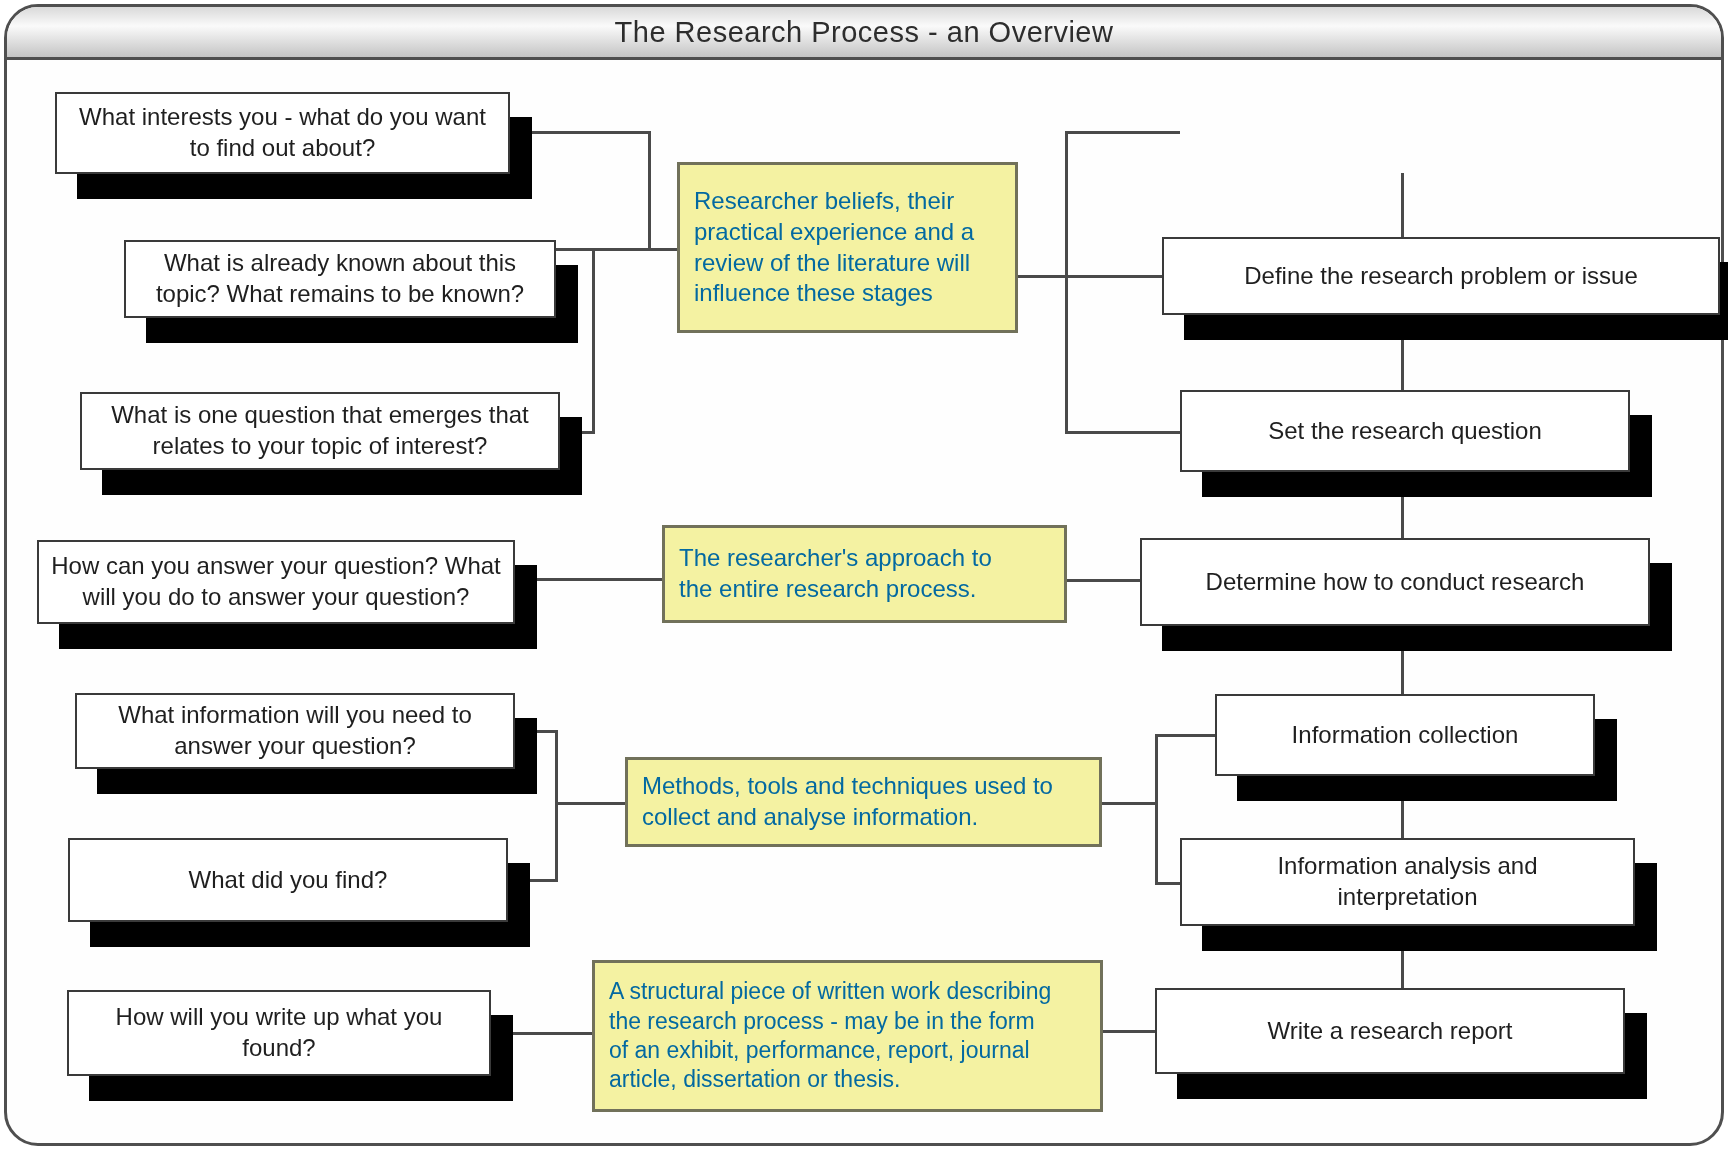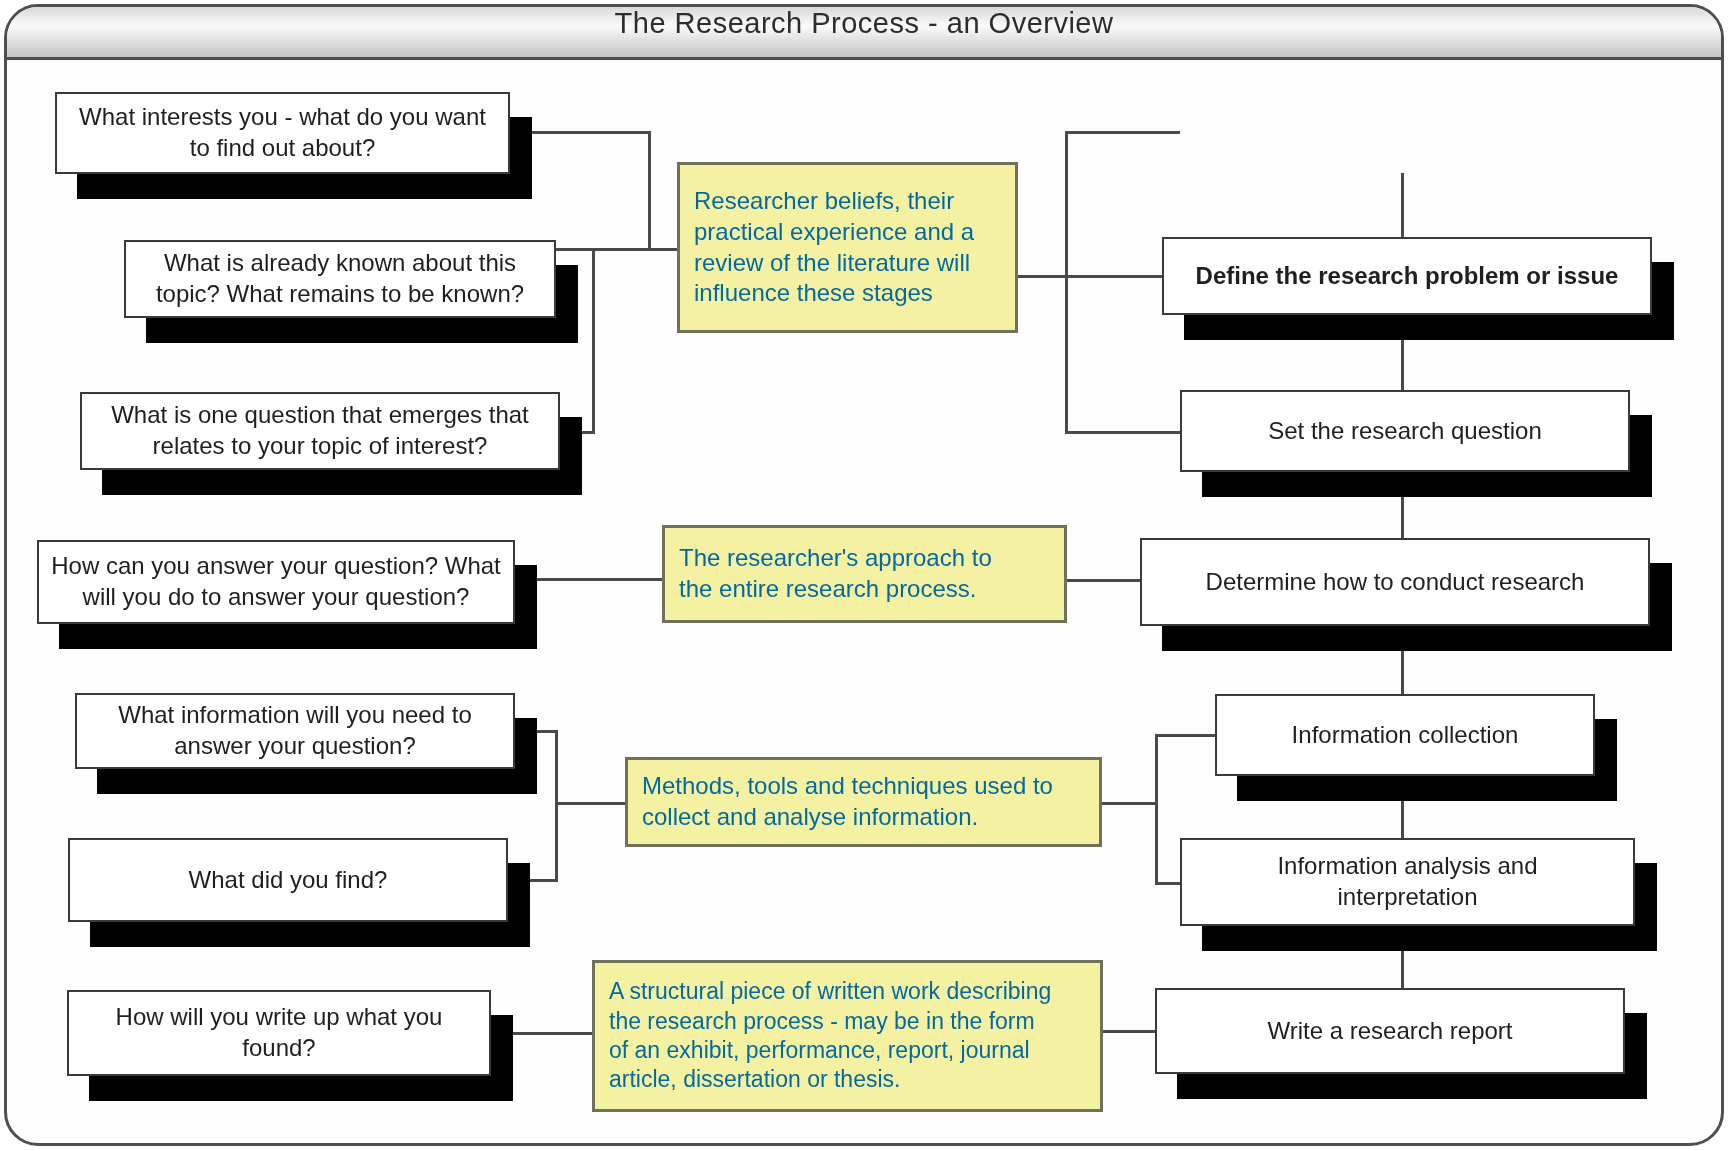--- a/index.html
+++ b/index.html
@@ -8,21 +8,21 @@
     font-family:"Liberation Sans", sans-serif;overflow:hidden;
   }
   .frame{
     position:absolute;left:4px;top:4px;width:1714px;height:1136px;
     border:3px solid #4f4f4f;border-radius:34px;background:#fefefe;overflow:hidden;
   }
   .titlebar{
     position:absolute;left:0;top:0;right:0;height:50px;
     background:linear-gradient(180deg,#d9d9d9 0%,#fafafa 38%,#c4c4c4 100%);
     border-bottom:3px solid #4f4f4f;
-    display:flex;justify-content:center;
+    display:flex;align-items:center;justify-content:center;
   }
   .title{
     font-size:29px;color:#2d2d2d;letter-spacing:0.5px;
   }
   .box{
     position:absolute;display:flex;align-items:center;justify-content:center;
     text-align:center;box-sizing:border-box;line-height:1.28;
     white-space:pre-line;
   }
   .white{
@@ -100,20 +100,20 @@
 influence these stages</div>
   <div class="box yellow" style="left:662px;top:525px;width:405px;height:98px;">The researcher's approach to
 the entire research process.</div>
   <div class="box yellow" style="left:625px;top:757px;width:477px;height:90px;">Methods, tools and techniques used to
 collect and analyse information.</div>
   <div class="box yellow small" style="left:592px;top:960px;width:511px;height:152px;">A structural piece of written work describing
 the research process - may be in the form
 of an exhibit, performance, report, journal
 article, dissertation or thesis.</div>
 
-  <div class="box white" style="left:1162px;top:237px;width:490px;height:78px;font-weight:bold;">Define the research problem or issue</div>
+  <div class="box white" style="left:1162px;top:237px;width:558px;height:78px;">Define the research problem or issue</div>
   <div class="box white" style="left:1180px;top:390px;width:450px;height:82px;">Set the research question</div>
   <div class="box white" style="left:1140px;top:538px;width:510px;height:88px;">Determine how to conduct research</div>
   <div class="box white" style="left:1215px;top:694px;width:380px;height:82px;">Information collection</div>
   <div class="box white" style="left:1180px;top:838px;width:455px;height:88px;">Information analysis and
 interpretation</div>
   <div class="box white" style="left:1155px;top:988px;width:470px;height:86px;">Write a research report</div>
 </div>
 
 </body></html>

